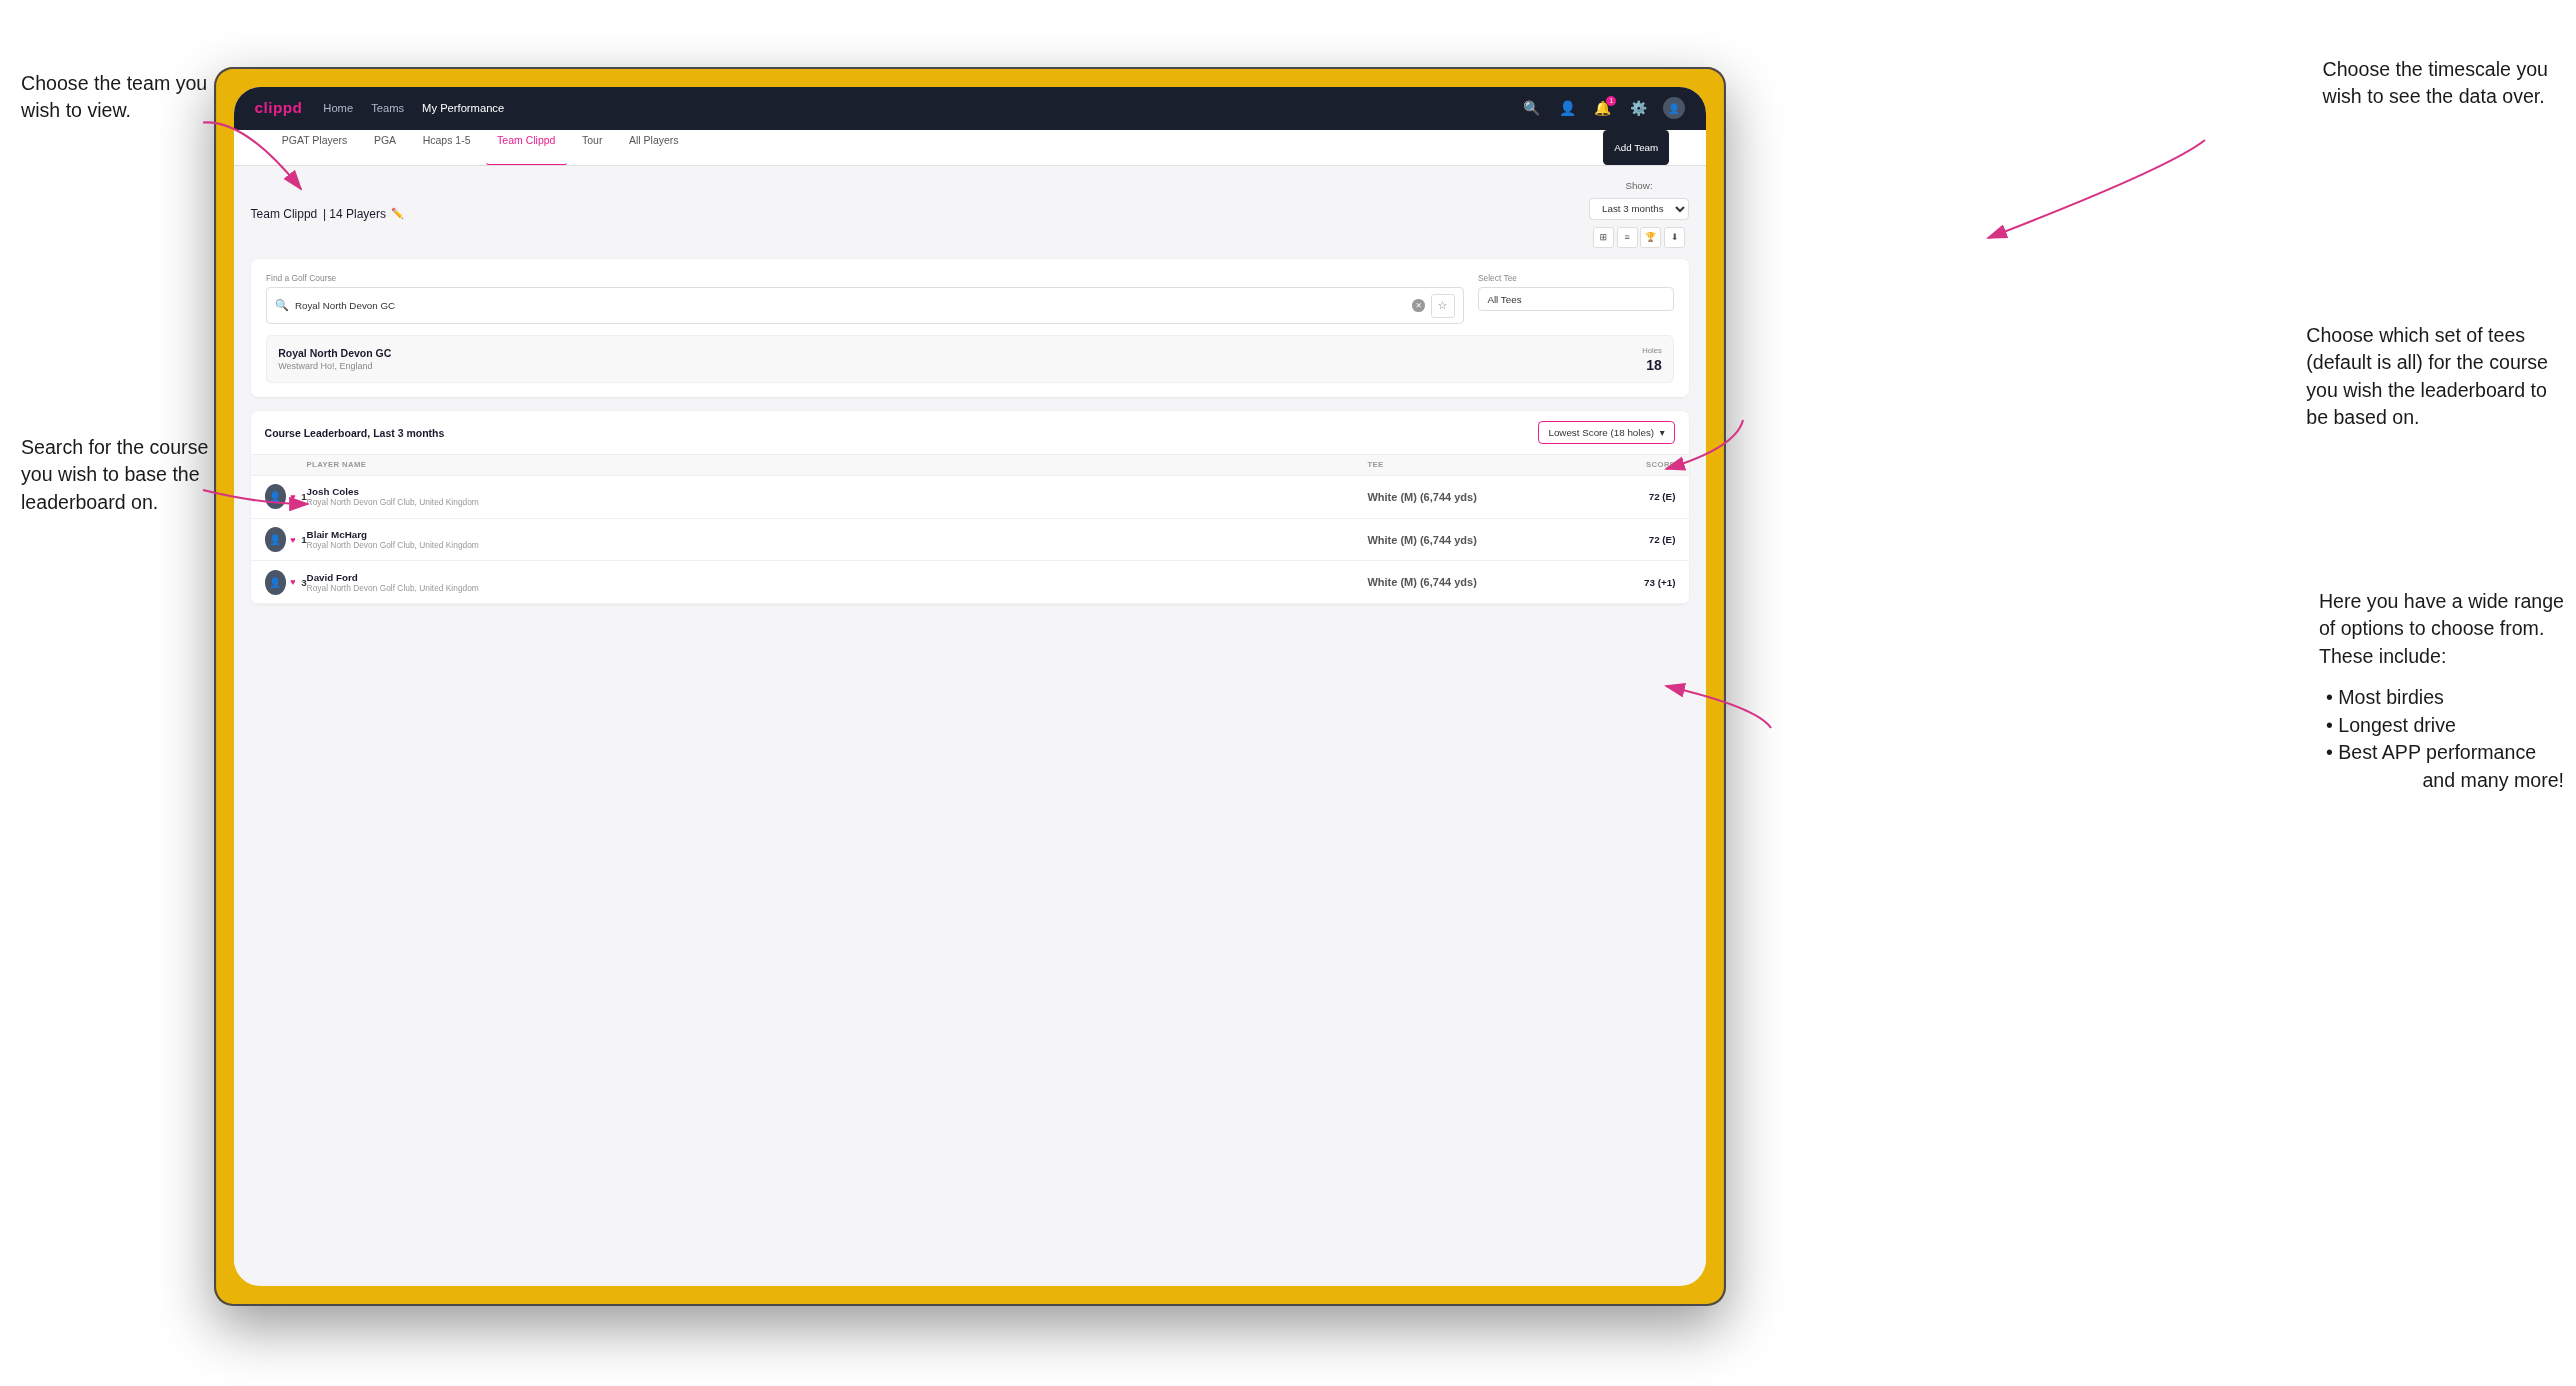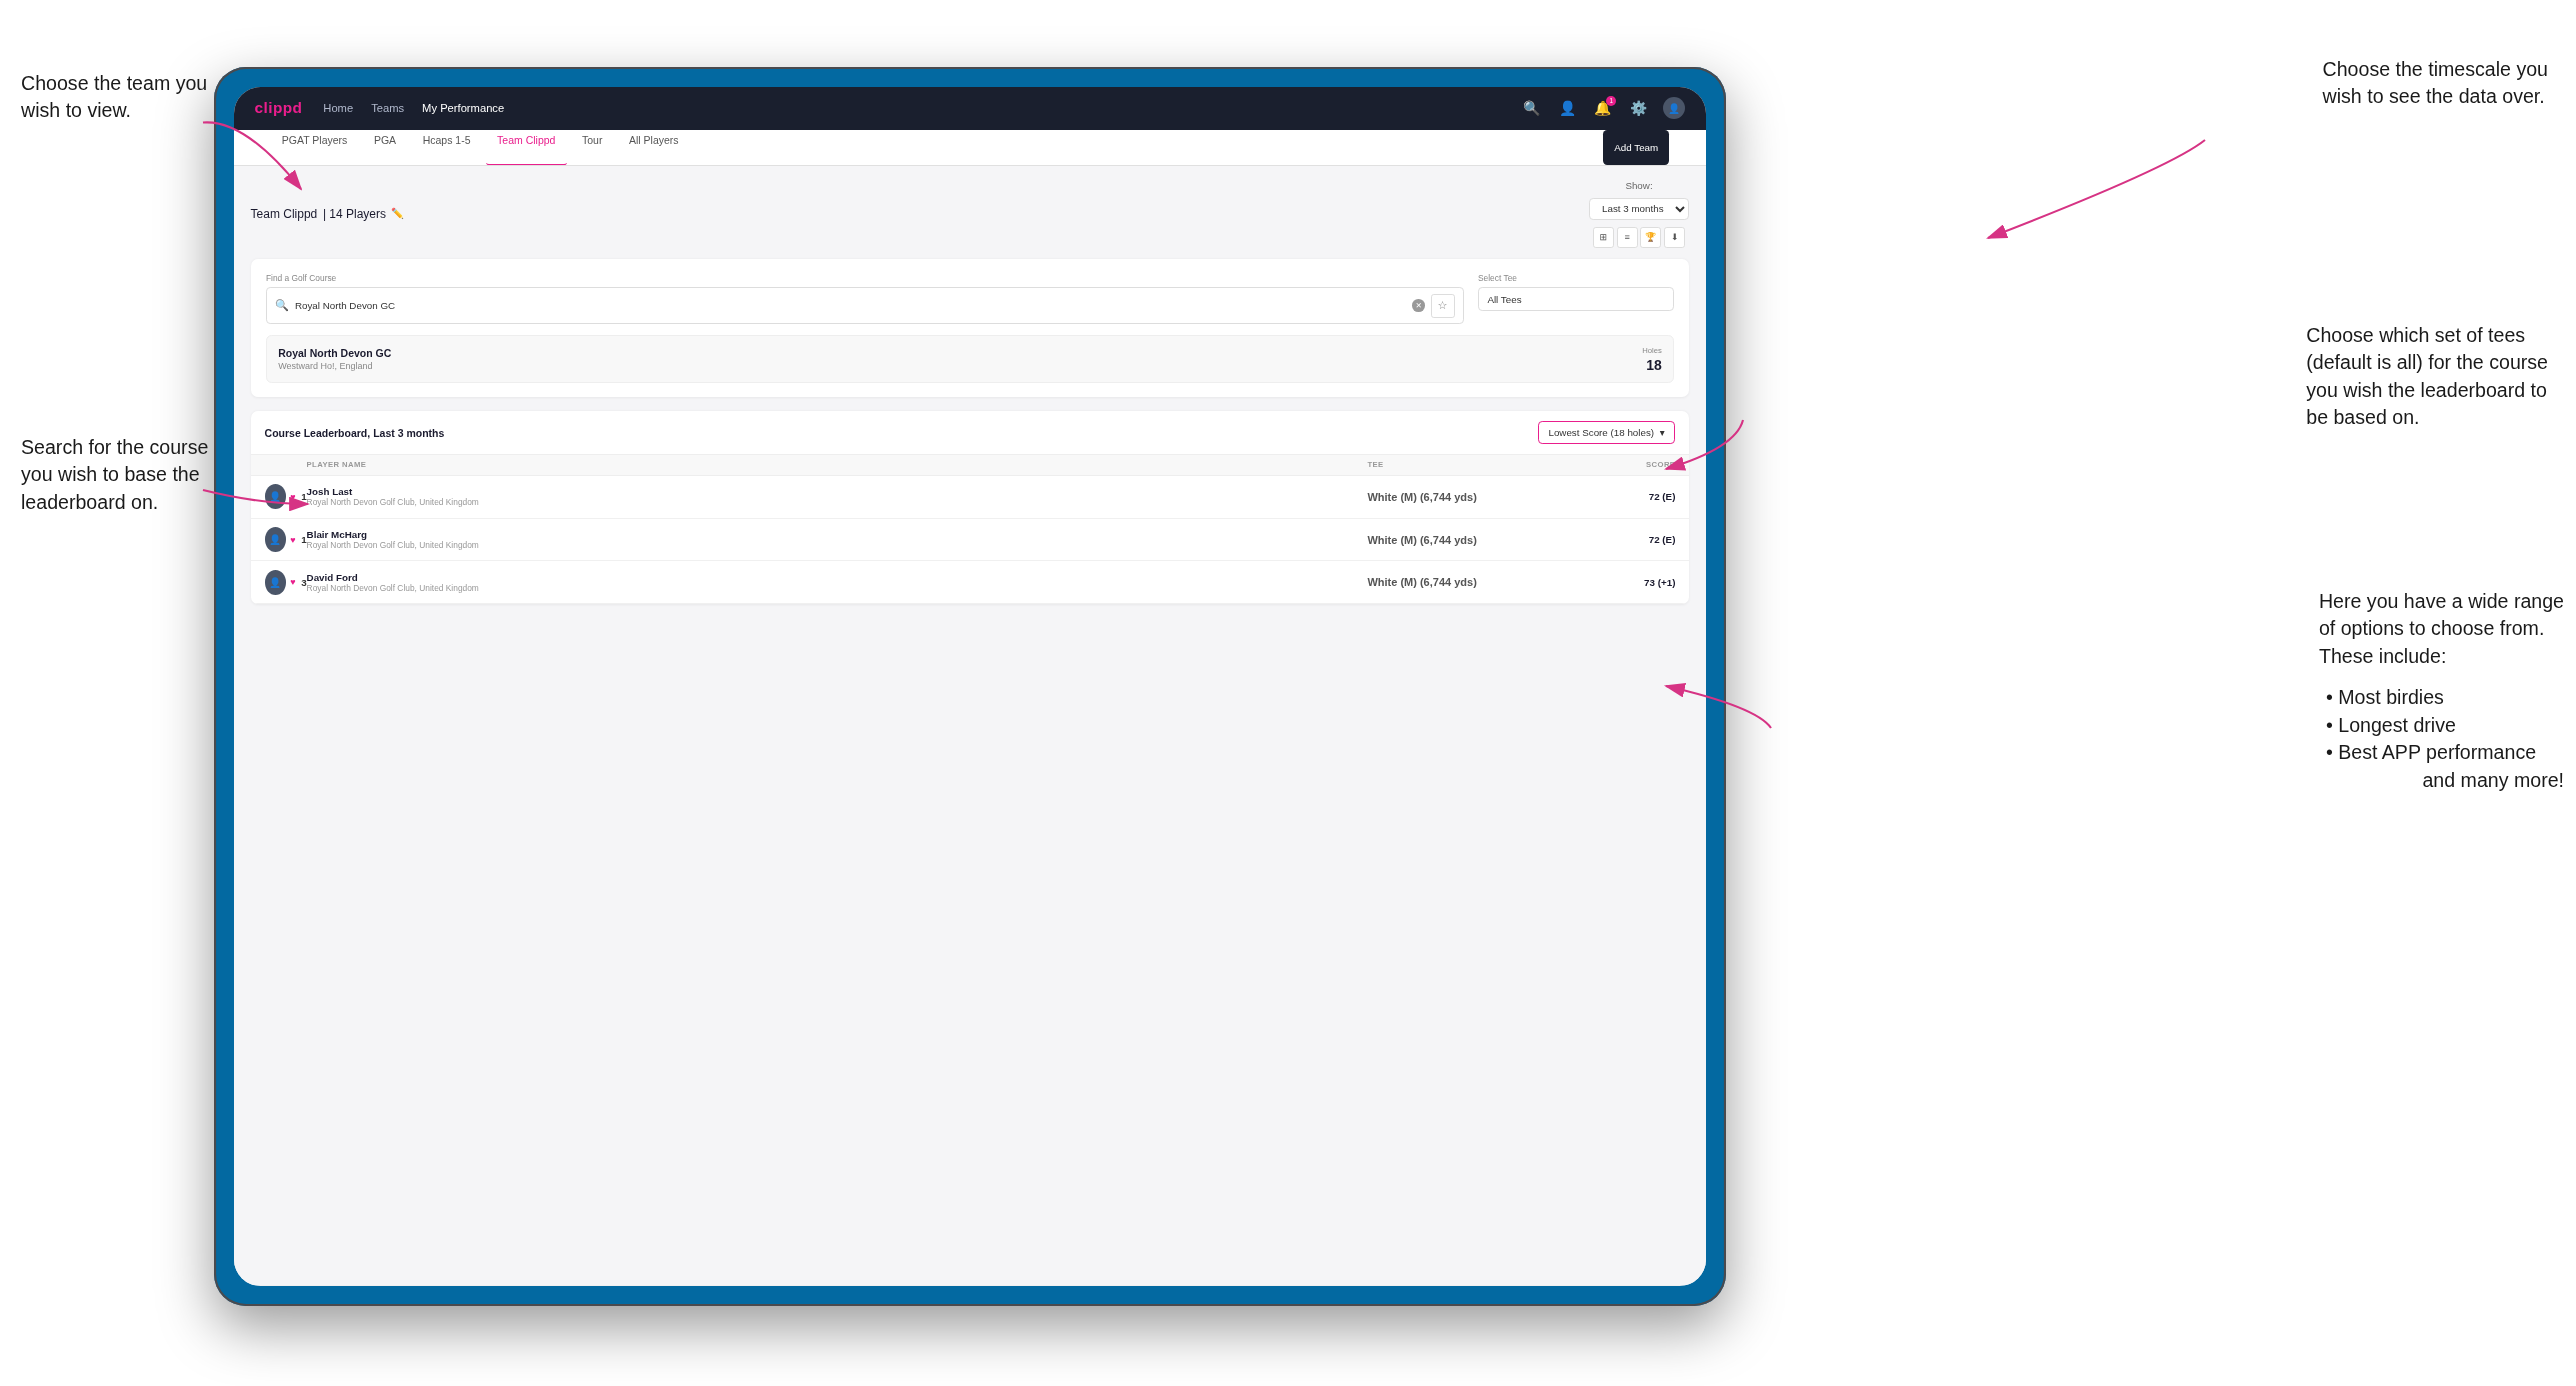--- a/index.html
+++ b/index.html
@@ -27,22 +27,22 @@
       pointer-events: none;
     }
 
     
     .tablet-frame {
       position: absolute;
       left: 214px;
       top: 67px;
       width: 1512px;
       height: 1239px;
-      background: #0369a1;
-      border-radius: 32px;
+      background: #eab308;
+      border-radius: 19px;
       box-shadow: 0 21px 56px rgba(0,0,0,0.4), inset 0 0 0 2.1px #4a4a4e;
     }
 
     .tablet-screen {
       position: absolute;
       left: 19.6px;
       top: 19.6px;
       right: 19.6px;
       bottom: 19.6px;
       background: #f0f0f0;
@@ -602,21 +602,21 @@
         </div>
 
         <div class="leaderboard-row">
           <div class="rank-cell">
             <div class="player-avatar">👤</div>
             <span class="heart-icon">♥</span>
             <span class="rank-num">1</span>
           </div>
           <div class="player-cell">
             <div class="player-details">
-              <h5>Josh Last</h5>
+              <h5>Josh Coles</h5>
               <p>Royal North Devon Golf Club, United Kingdom</p>
             </div>
           </div>
           <div class="tee-cell">White (M) (6,744 yds)</div>
           <div class="score-cell">72 (E)</div>
         </div>
 
         <div class="leaderboard-row">
           <div class="rank-cell">
             <div class="player-avatar">👤</div>

